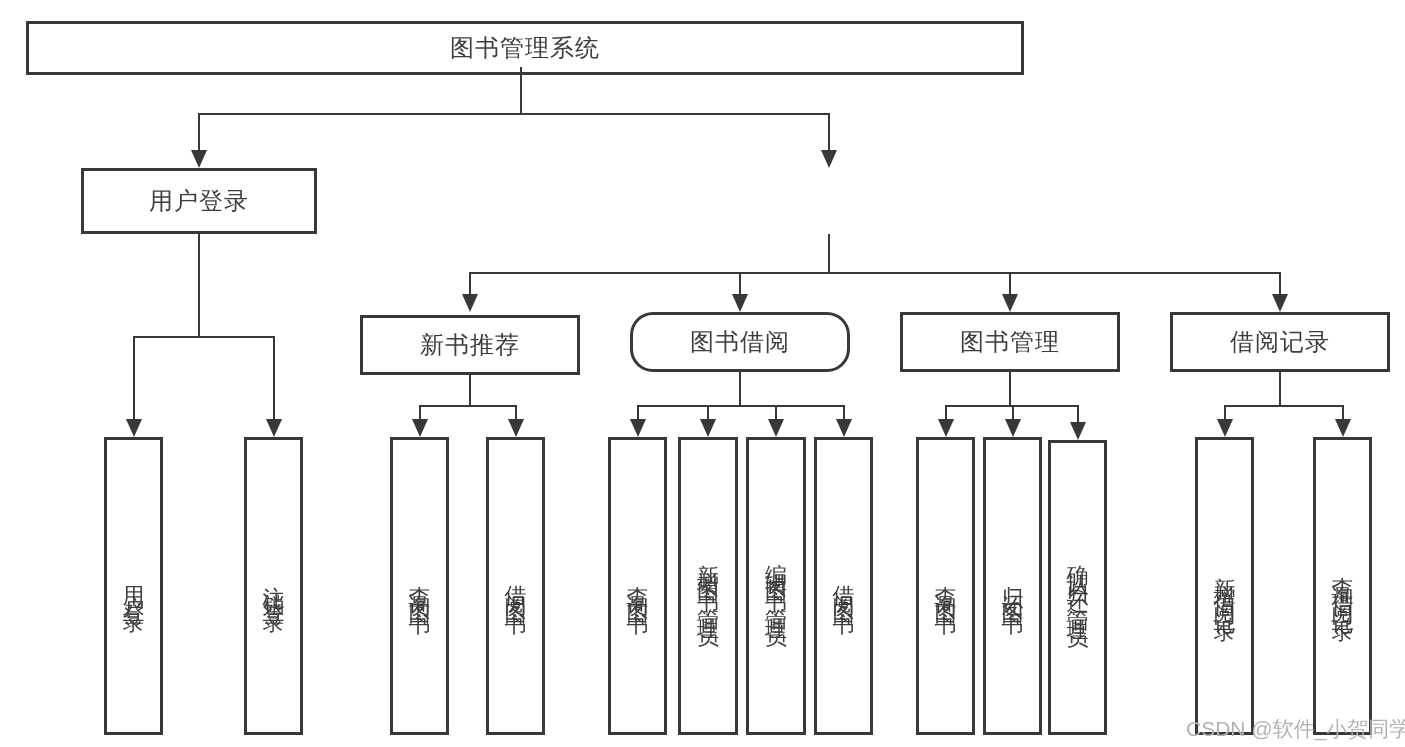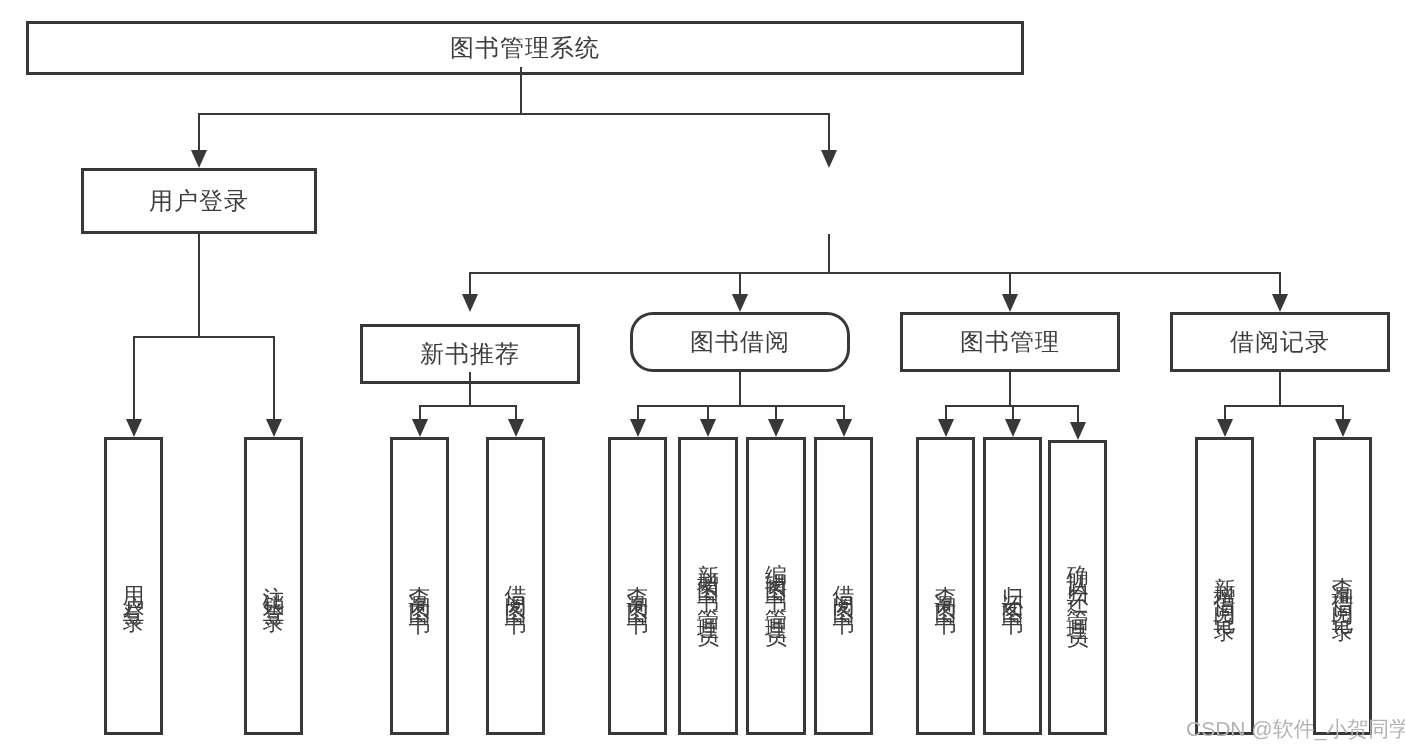--- a/index.html
+++ b/index.html
@@ -50,21 +50,21 @@
 <div class="canvas">
 
   <div class="box" style="left:26px;top:13px;width:998px;height:54px;margin-top:8px;">
     <span class="h-label">图书管理系统</span>
   </div>
 
   <div class="box" style="left:81px;top:168px;width:236px;height:66px;">
     <span class="h-label">用户登录</span>
   </div>
 
-  <div class="box" style="left:360px;top:324px;width:220px;height:60px;">
+  <div class="box" style="left:360px;top:315px;width:220px;height:60px;">
     <span class="h-label">新书推荐</span>
   </div>
   <div class="box" style="left:630px;top:312px;width:220px;height:60px;border-radius:23px;">
     <span class="h-label">图书借阅</span>
   </div>
   <div class="box" style="left:900px;top:312px;width:220px;height:60px;">
     <span class="h-label">图书管理</span>
   </div>
   <div class="box" style="left:1170px;top:312px;width:220px;height:60px;">
     <span class="h-label">借阅记录</span>

